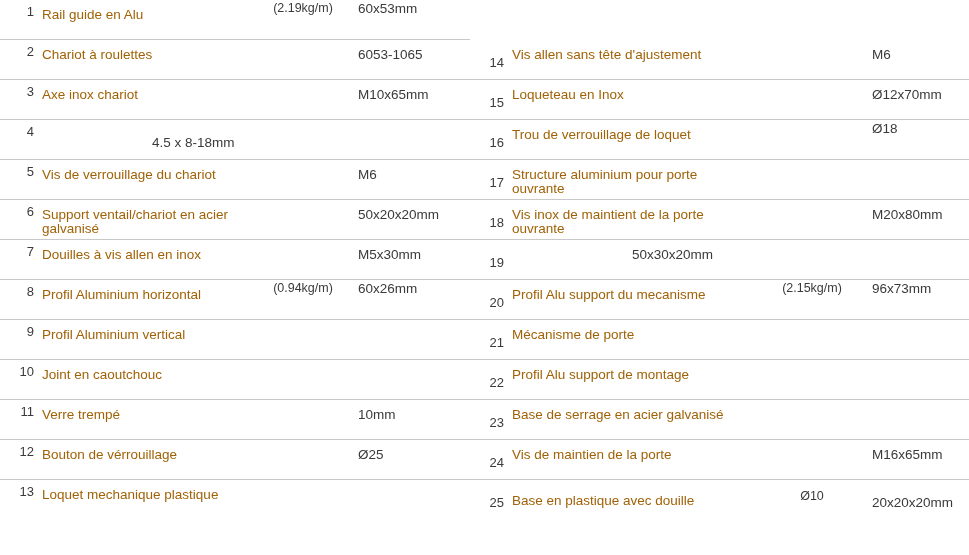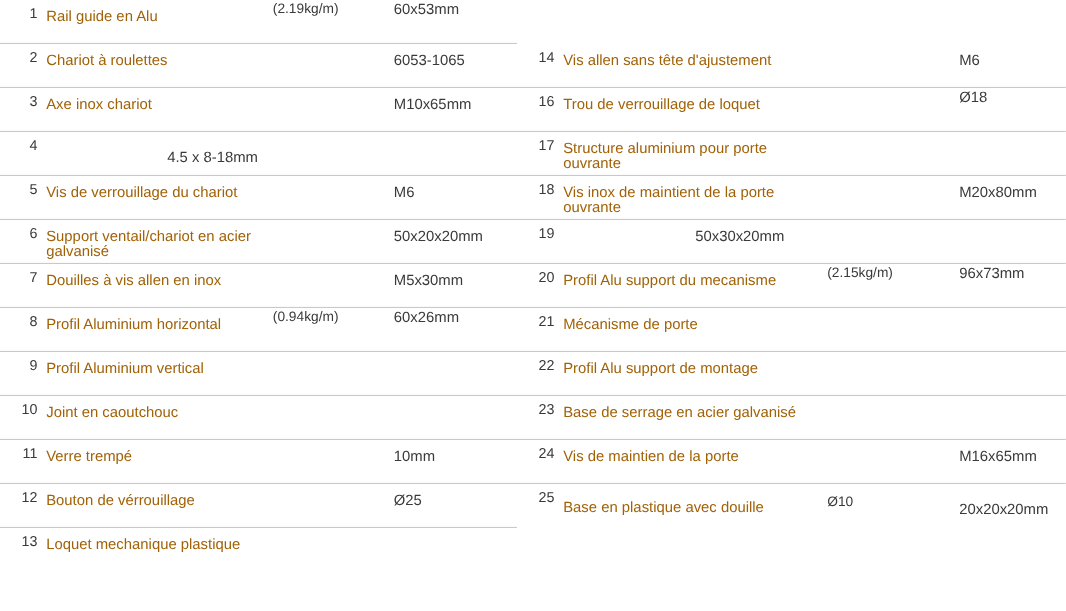--- a/index.html
+++ b/index.html
@@ -70,39 +70,39 @@
   .col-left .label { width: 206px; }
   .col-right .label { width: 240px; }
 
   .weight {
     flex: none;
     font-size: 12.5px;
     color: #3a3a3a;
     line-height: 1;
     align-self: flex-start;
     margin-top: 2px;
-    text-align: left;
+    text-align: center;
   }
   .col-left .weight { width: 110px; }
   .col-right .weight { width: 120px; }
 
   .dim {
     flex: none;
     font-size: 13.5px;
     color: #3a3a3a;
     line-height: 1;
     align-self: flex-start;
     margin-top: 8px;
   }
   .col-left .dim { width: 110px; }
   .col-right .dim { width: 130px; }
 
   
   .col-left .row .num { margin-top: 5px; }
-  .col-right .row .num { margin-top: 5px; }
+  .col-right .row .num { margin-top: 16px; }
 
   .dim.offset-up { margin-top: 2px; }
   .dim.offset-down { margin-top: 16px; }
   .weight.offset-down { margin-top: 10px; }
   .label.offset-down { margin-top: 14px; }
   .num.offset-down { margin-top: 11px; }
 </style>
 </head>
 <body>
 
@@ -204,20 +204,26 @@
 
   <div class="column col-right">
 
     <div class="row">
       <span class="num">14</span>
       <span class="label">Vis allen sans tête d'ajustement</span>
       <span class="weight"></span>
       <span class="dim">M6</span>
     </div>
 
+    <div class="row">
+      <span class="num">15</span>
+      <span class="label">Loqueteau en Inox</span>
+      <span class="weight"></span>
+      <span class="dim">Ø12x70mm</span>
+    </div>
 
     <div class="row">
       <span class="num">16</span>
       <span class="label">Trou de verrouillage de loquet</span>
       <span class="weight"></span>
       <span class="dim offset-up">Ø18</span>
     </div>
 
     <div class="row">
       <span class="num">17</span>

